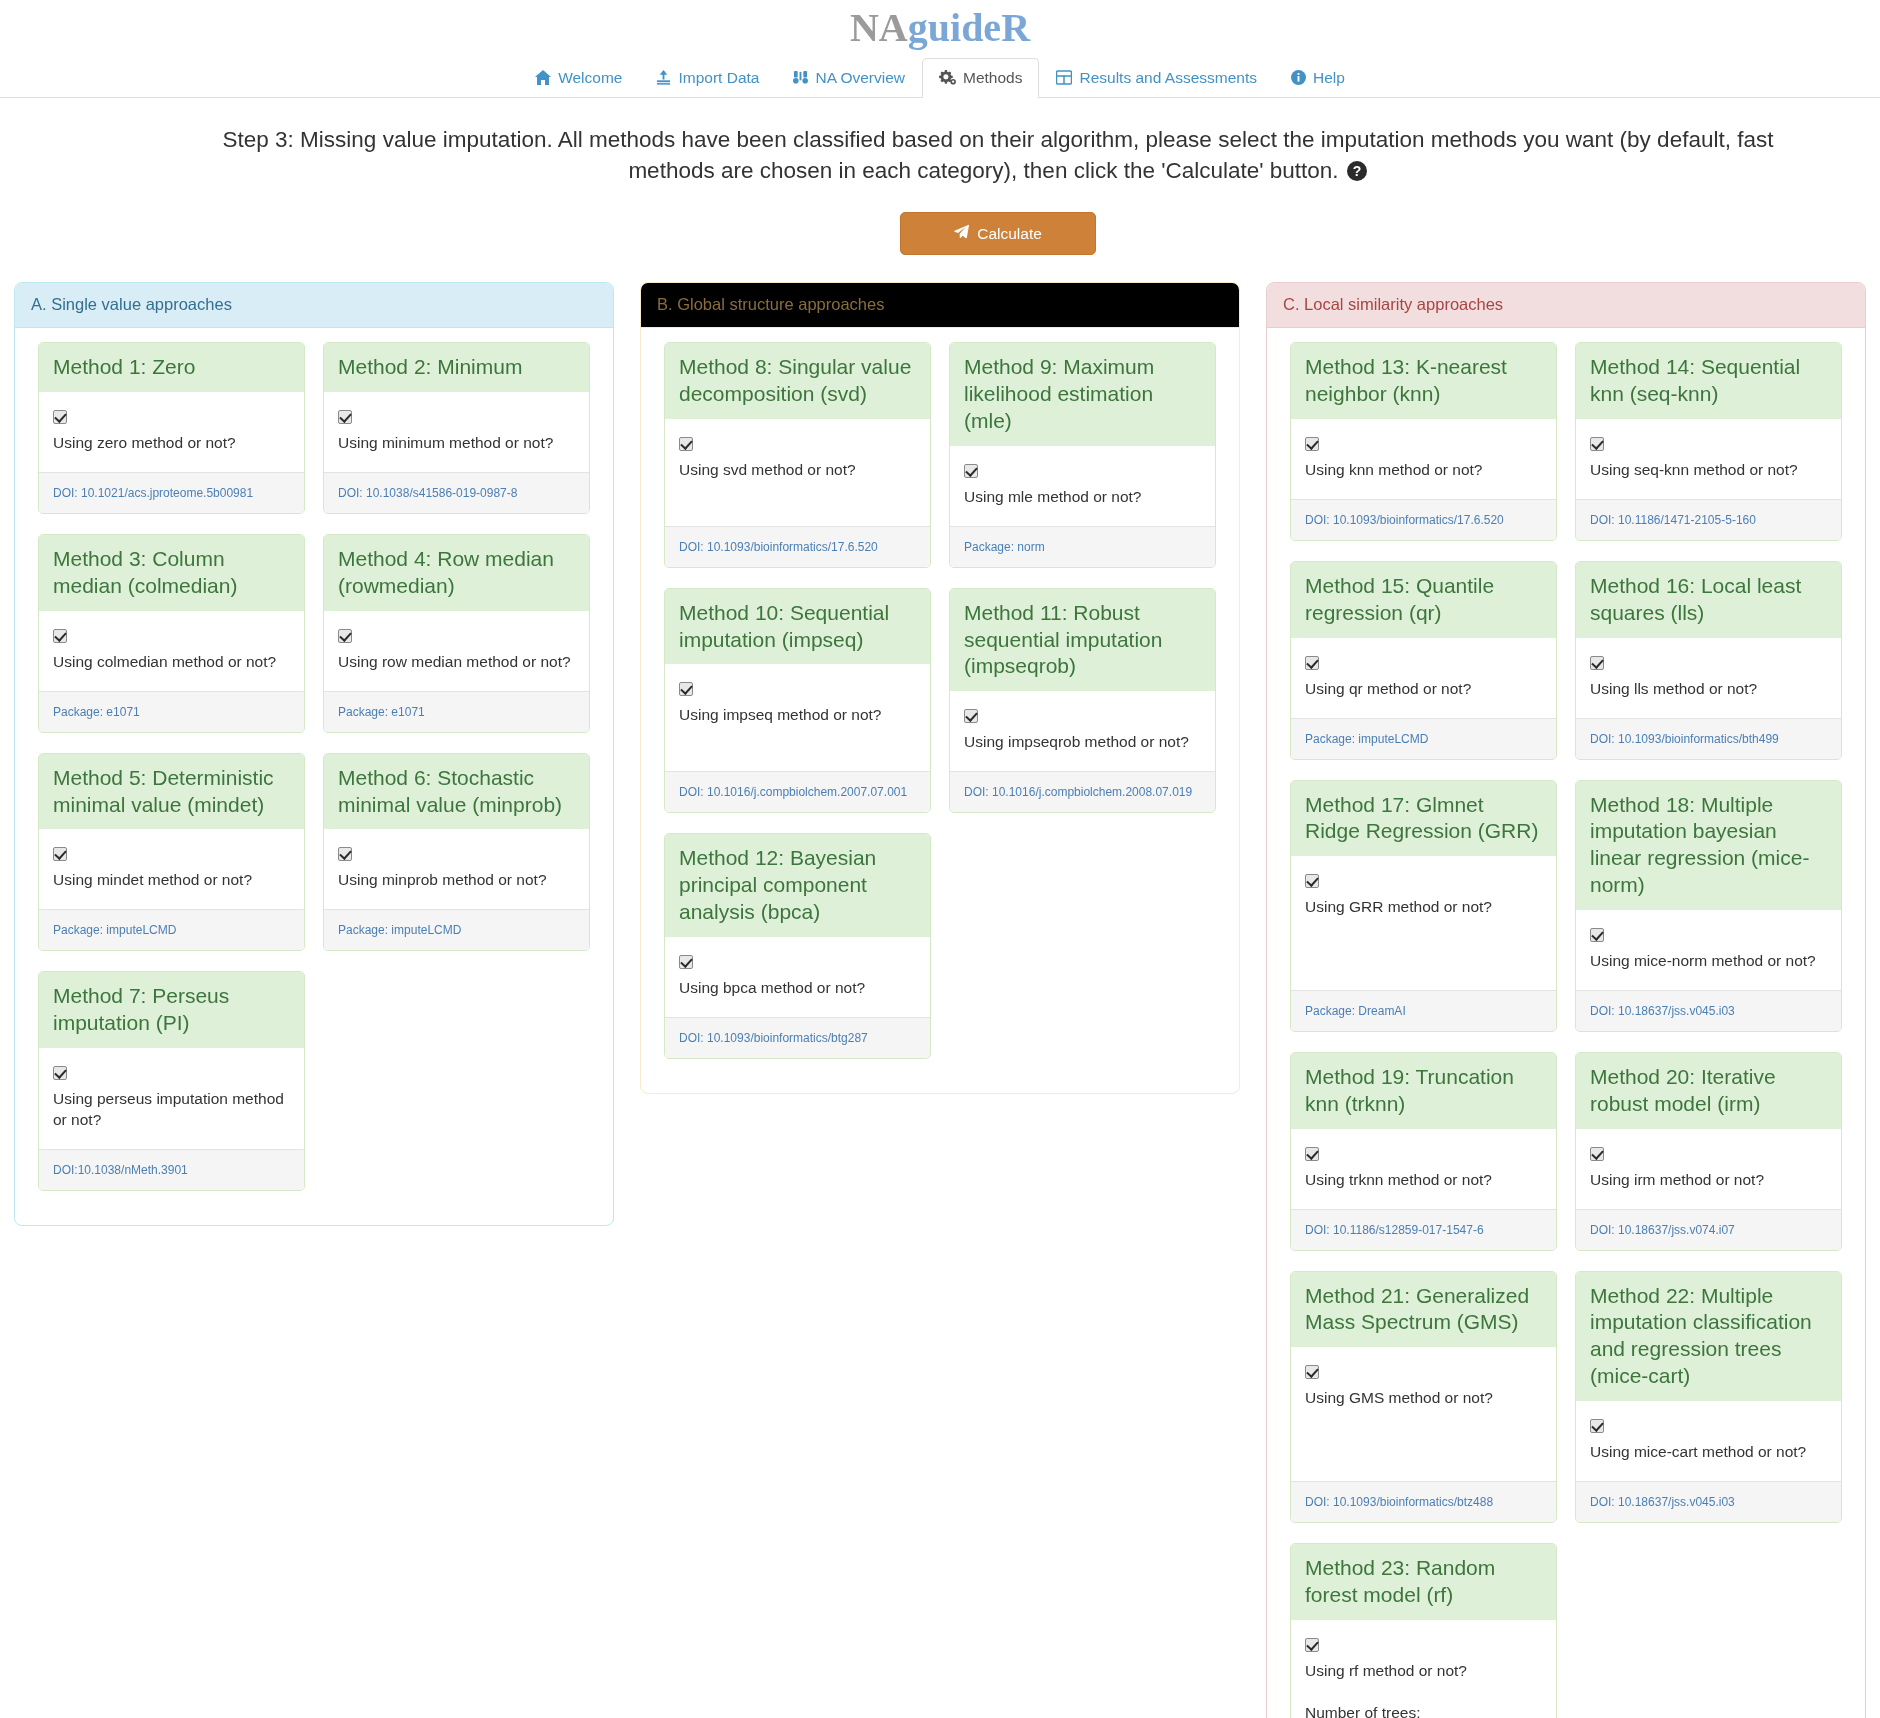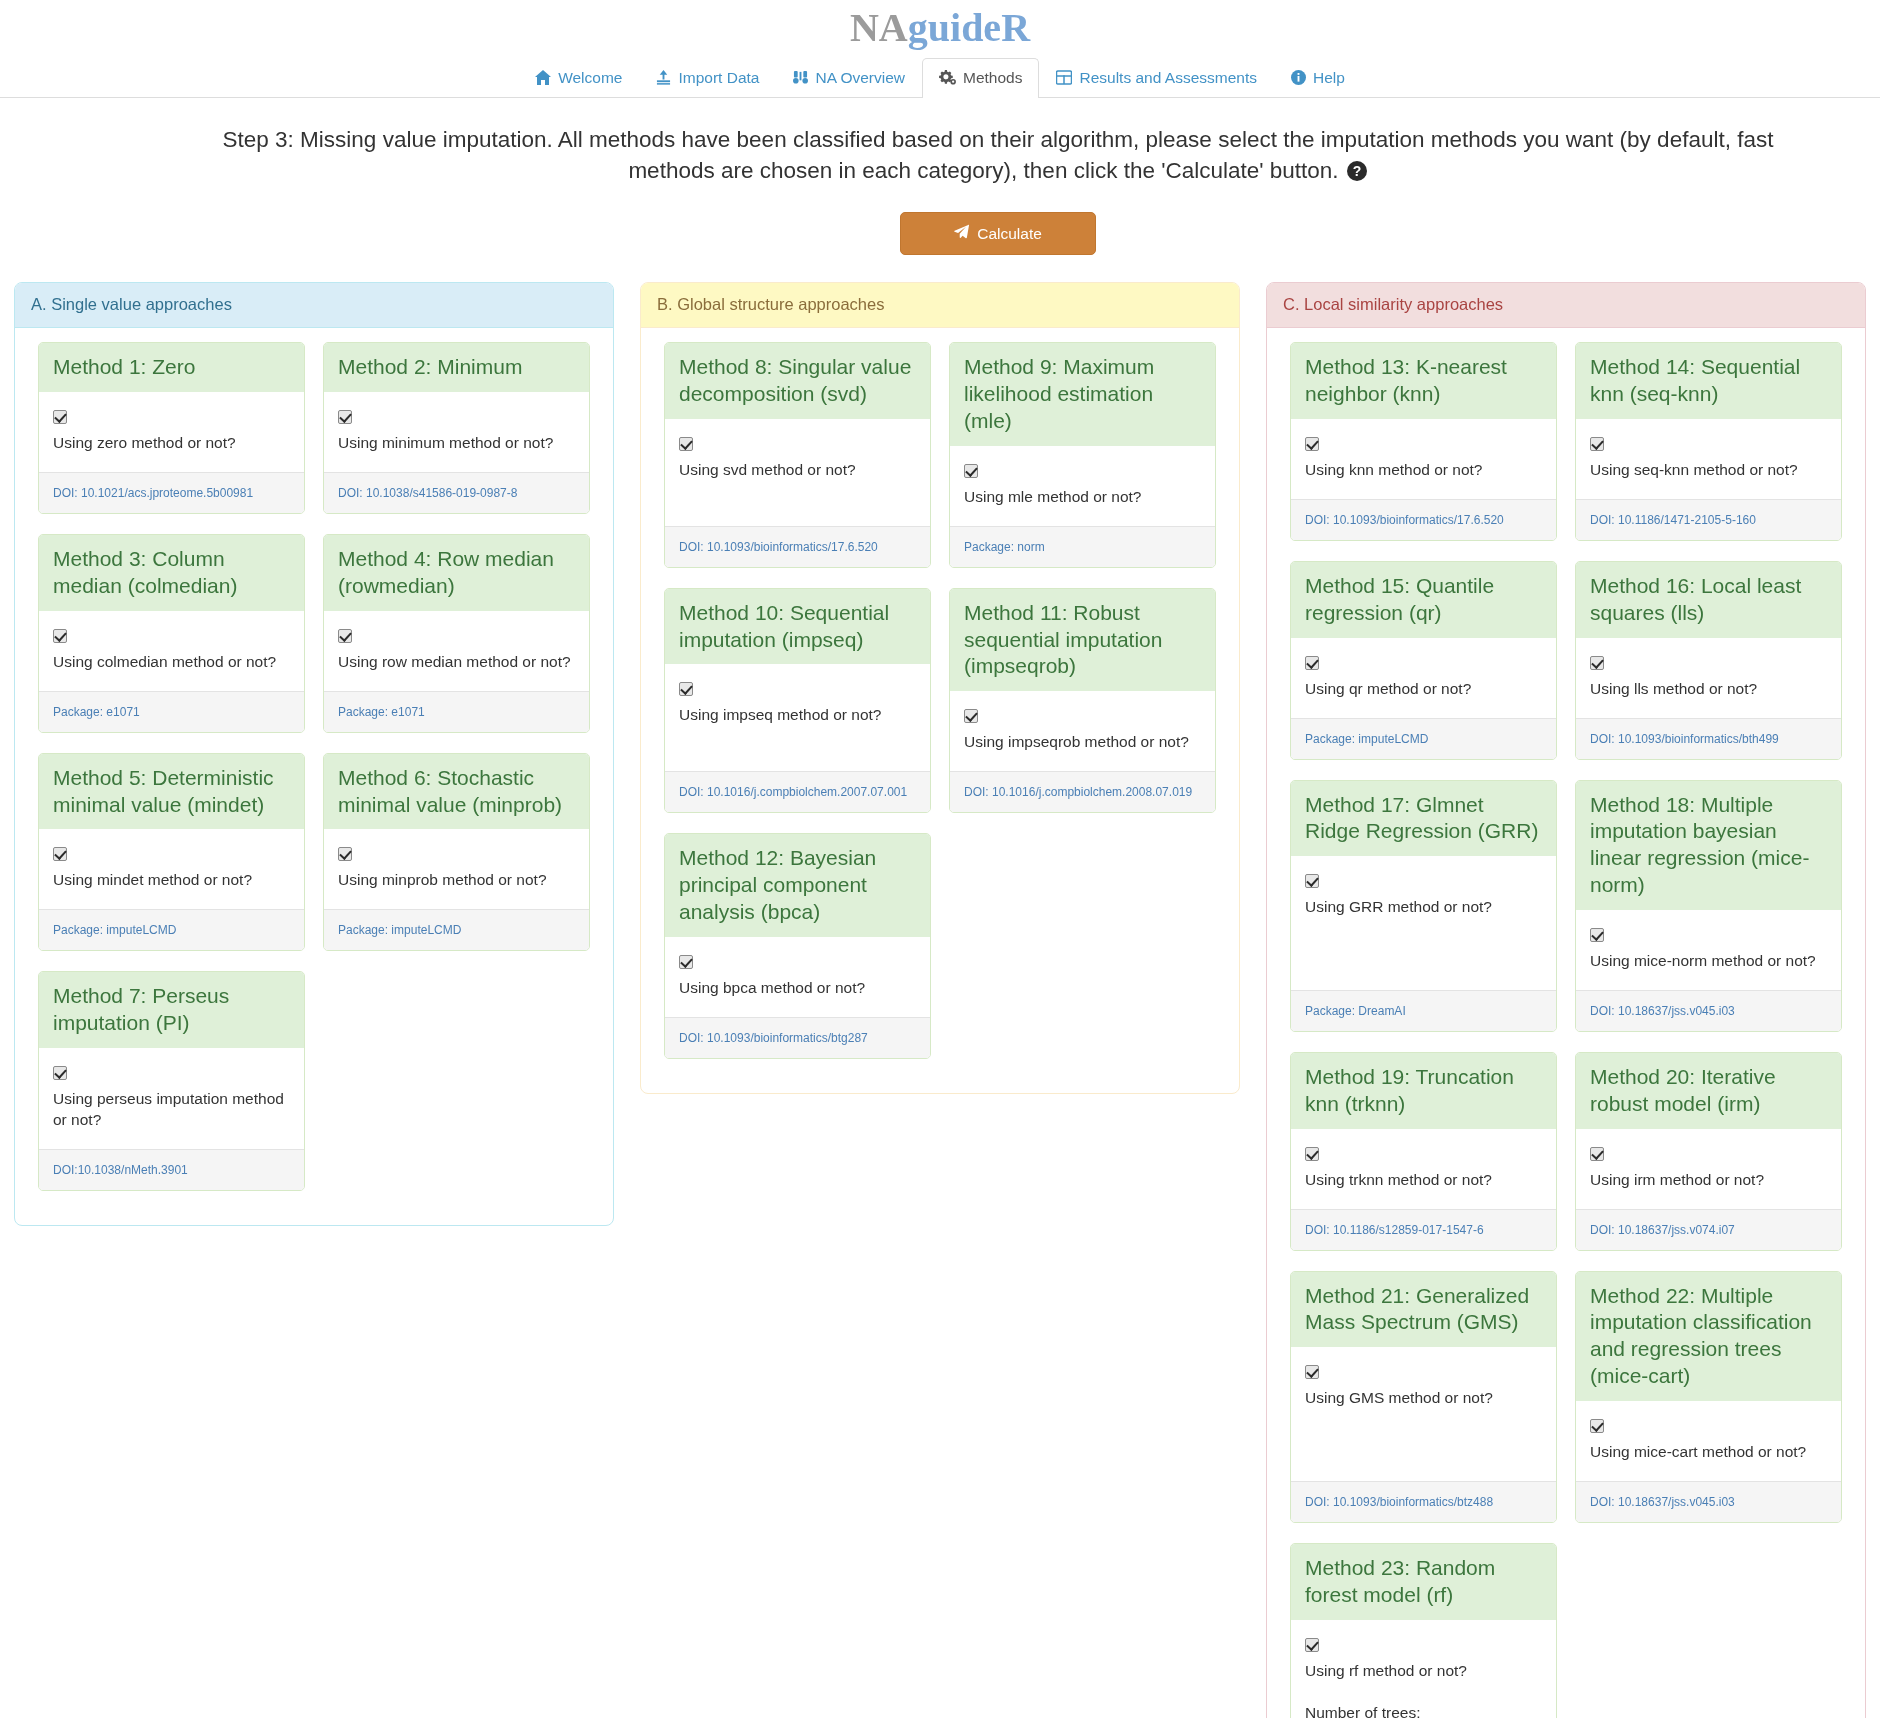--- a/index.html
+++ b/index.html
@@ -111,21 +111,21 @@
   }
   .panel-head {
     padding: 12px 16px;
     font-size: 16.5px;
     line-height: 1.2;
     border-bottom: 1px solid transparent;
   }
   .panel-info  { border-color: #bce8f1; }
   .panel-info .panel-head  { background: #d9edf7; color: #31708f; border-bottom-color:#bce8f1; }
   .panel-warn  { border-color: #faebcc; }
-  .panel-warn .panel-head  { background: #fef9c3; color: #8a6d3b; border-bottom-color:#faebcc; }
+  .panel-warn .panel-head  { background: #000000; color: #8a6d3b; border-bottom-color:#faebcc; }
   .panel-danger { border-color: #ebccd1; }
   .panel-danger .panel-head { background: #f2dede; color: #a94442; border-bottom-color:#ebccd1; }
 
   .panel-body {
     padding: 14px;
     display: flex;
     flex-wrap: wrap;
     align-content: flex-start;
     gap: 0;
   }

